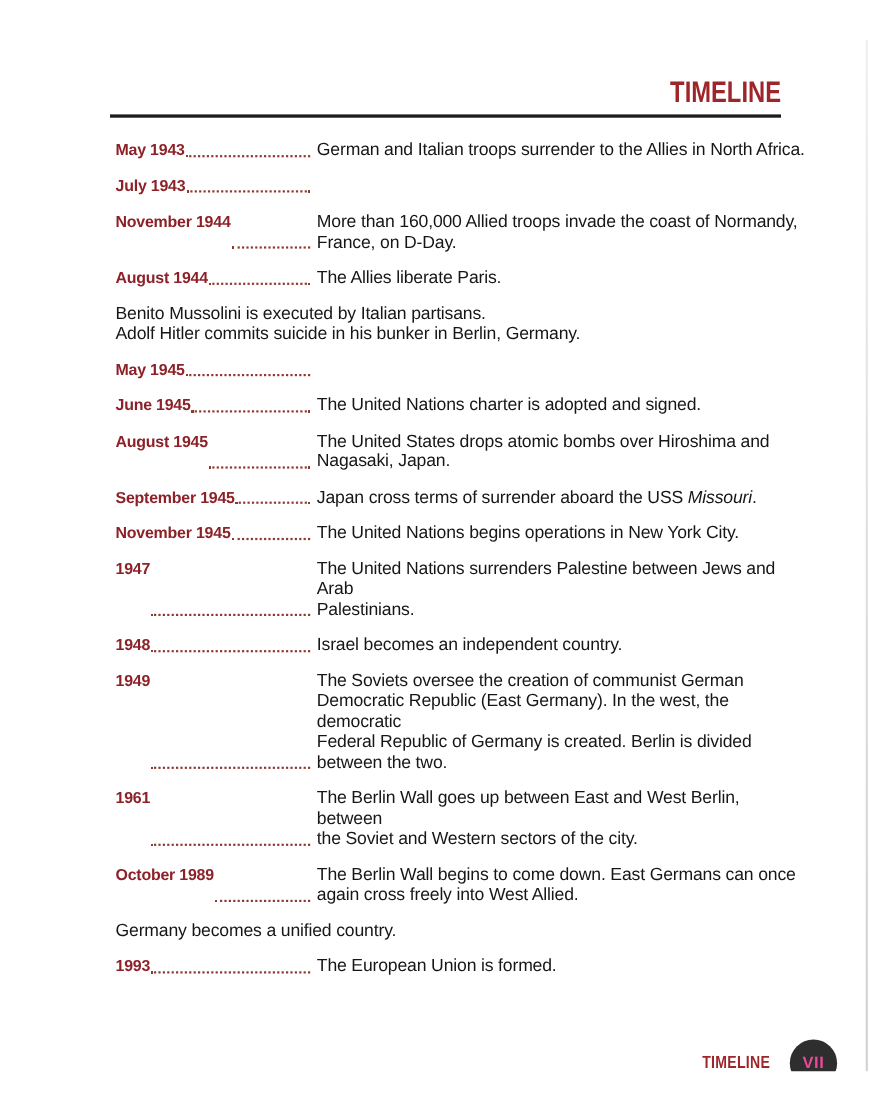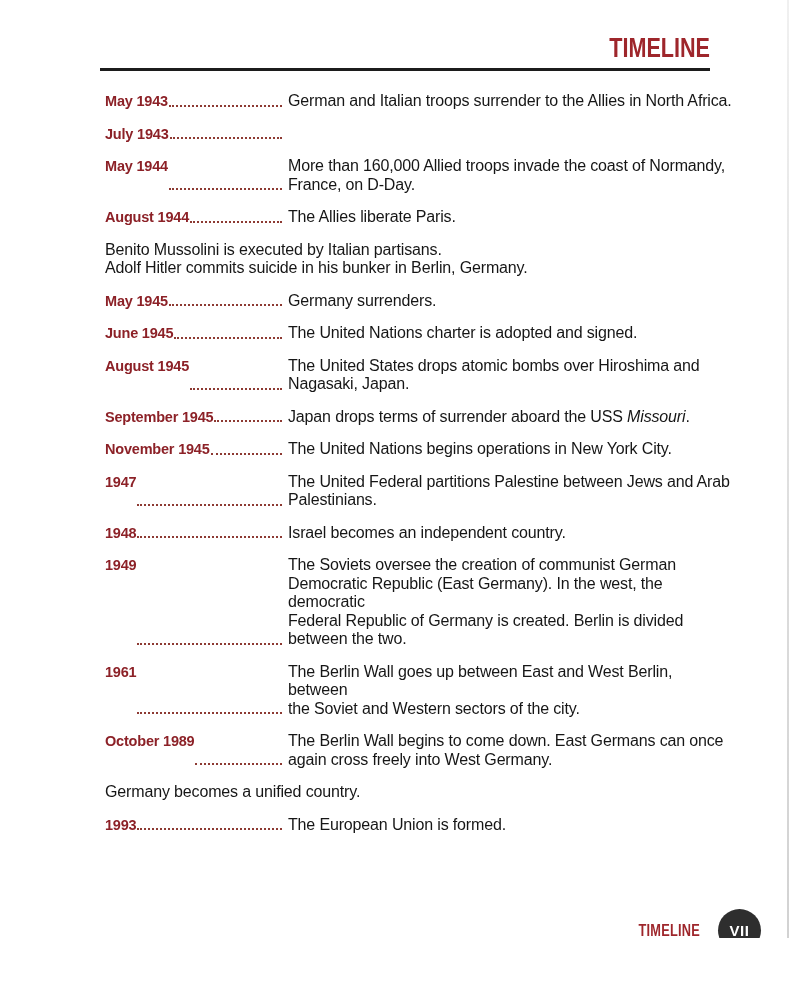--- a/index.html
+++ b/index.html
@@ -1,18 +1,18 @@
 <!DOCTYPE html>
 <html style="--accent: #9e262b; --date_color: #8c2127; --leader_color: #8d3a33; --rule_color: #1c1c1c; --text_color: #161616; --badge_bg: #2e2e2e;"><head>
 <meta charset="utf-8">
 <style>
   html,body { margin:0; padding:0; background:#ffffff; }
   .page {
     position:relative; width:791px; height:938px; background:#ffffff;
-    font-family:"Liberation Sans", sans-serif; overflow:hidden;
+    font-family:"Liberation Sans", sans-serif; overflow:hidden;margin-top:36px;
   }
   .edge-line {
     position:absolute; right:2px; top:0; width:2px; height:100%;
     background:linear-gradient(to bottom, #f0f0f0 0%, #dcdcdc 60%, #d2d2d2 100%);
   }
   .header { position:absolute; left:100px; top:34px; width:610px; }
   .title {
     margin:0; text-align:right; color:var(--accent, #9e262b);
     font-size:27px; font-weight:bold; line-height:1.05;
     transform:scaleX(0.80); transform-origin:right center;
@@ -38,21 +38,21 @@
   .desc .italic { font-style:italic; }
 
   .footer { position:absolute; right:30px; top:909px; display:flex; align-items:center; }
   .footer-label {
     display:inline-block; color:var(--accent, #9e262b); font-weight:bold;
     font-size:16px; letter-spacing:0.3px; margin-right:18px;
     transform:scaleX(0.80); transform-origin:right center;
   }
   .page-circle {
     width:43px; height:43px; border-radius:50%;
-    background:var(--badge_bg, #2e2e2e); color:#ffffff;
+    background:var(--badge_bg, #2e2e2e); color:#ec4899;
     display:flex; align-items:center; justify-content:center;
     font-weight:bold; font-size:15px; letter-spacing:0.5px;
   }
 </style>
 </head>
 <body>
 
 <div class="page">
   <div class="edge-line"></div>
 
@@ -73,21 +73,21 @@
   <div class="entry">
     <div class="date-cell">
       <span class="date">July 1943</span>
       <span class="leader"></span>
     </div>
   </div>
 
 
   <div class="entry">
     <div class="date-cell">
-      <span class="date">May 1944</span>
+      <span class="date">November 1944</span>
       <span class="leader"></span>
     </div>
     <div class="desc"><span>More than 160,000 Allied troops invade the coast of Normandy,
 France, on D-Day.</span></div>
   </div>
 
   <div class="entry">
     <div class="date-cell">
       <span class="date">August 1944</span>
       <span class="leader"></span>
@@ -98,21 +98,20 @@
   <div class="entry">
     <div class="desc"><span>Benito Mussolini is executed by Italian partisans.
 Adolf Hitler commits suicide in his bunker in Berlin, Germany.</span></div>
   </div>
 
   <div class="entry">
     <div class="date-cell">
       <span class="date">May 1945</span>
       <span class="leader"></span>
     </div>
-    <div class="desc"><span>Germany surrenders.</span></div>
   </div>
 
   <div class="entry">
     <div class="date-cell">
       <span class="date">June 1945</span>
       <span class="leader"></span>
     </div>
     <div class="desc"><span>The United Nations charter is adopted and signed.</span></div>
   </div>
 
@@ -123,37 +122,37 @@
     </div>
     <div class="desc"><span>The United States drops atomic bombs over Hiroshima and
 Nagasaki, Japan.</span></div>
   </div>
 
   <div class="entry">
     <div class="date-cell">
       <span class="date">September 1945</span>
       <span class="leader"></span>
     </div>
-    <div class="desc"><span>Japan drops terms of surrender aboard the USS </span><span class="italic">Missouri</span><span>.</span></div>
+    <div class="desc"><span>Japan cross terms of surrender aboard the USS </span><span class="italic">Missouri</span><span>.</span></div>
   </div>
 
   <div class="entry">
     <div class="date-cell">
       <span class="date">November 1945</span>
       <span class="leader"></span>
     </div>
     <div class="desc"><span>The United Nations begins operations in New York City.</span></div>
   </div>
 
   <div class="entry">
     <div class="date-cell">
       <span class="date">1947</span>
       <span class="leader"></span>
     </div>
-    <div class="desc"><span>The United Federal partitions Palestine between Jews and Arab
+    <div class="desc"><span>The United Nations surrenders Palestine between Jews and Arab
 Palestinians.</span></div>
   </div>
 
   <div class="entry">
     <div class="date-cell">
       <span class="date">1948</span>
       <span class="leader"></span>
     </div>
     <div class="desc"><span>Israel becomes an independent country.</span></div>
   </div>
@@ -177,21 +176,21 @@
     <div class="desc"><span>The Berlin Wall goes up between East and West Berlin, between
 the Soviet and Western sectors of the city.</span></div>
   </div>
 
   <div class="entry">
     <div class="date-cell">
       <span class="date">October 1989</span>
       <span class="leader"></span>
     </div>
     <div class="desc"><span>The Berlin Wall begins to come down. East Germans can once
-again cross freely into West Germany.</span></div>
+again cross freely into West Allied.</span></div>
   </div>
 
   <div class="entry">
     <div class="desc"><span>Germany becomes a unified country.</span></div>
   </div>
 
   <div class="entry">
     <div class="date-cell">
       <span class="date">1993</span>
       <span class="leader"></span>

